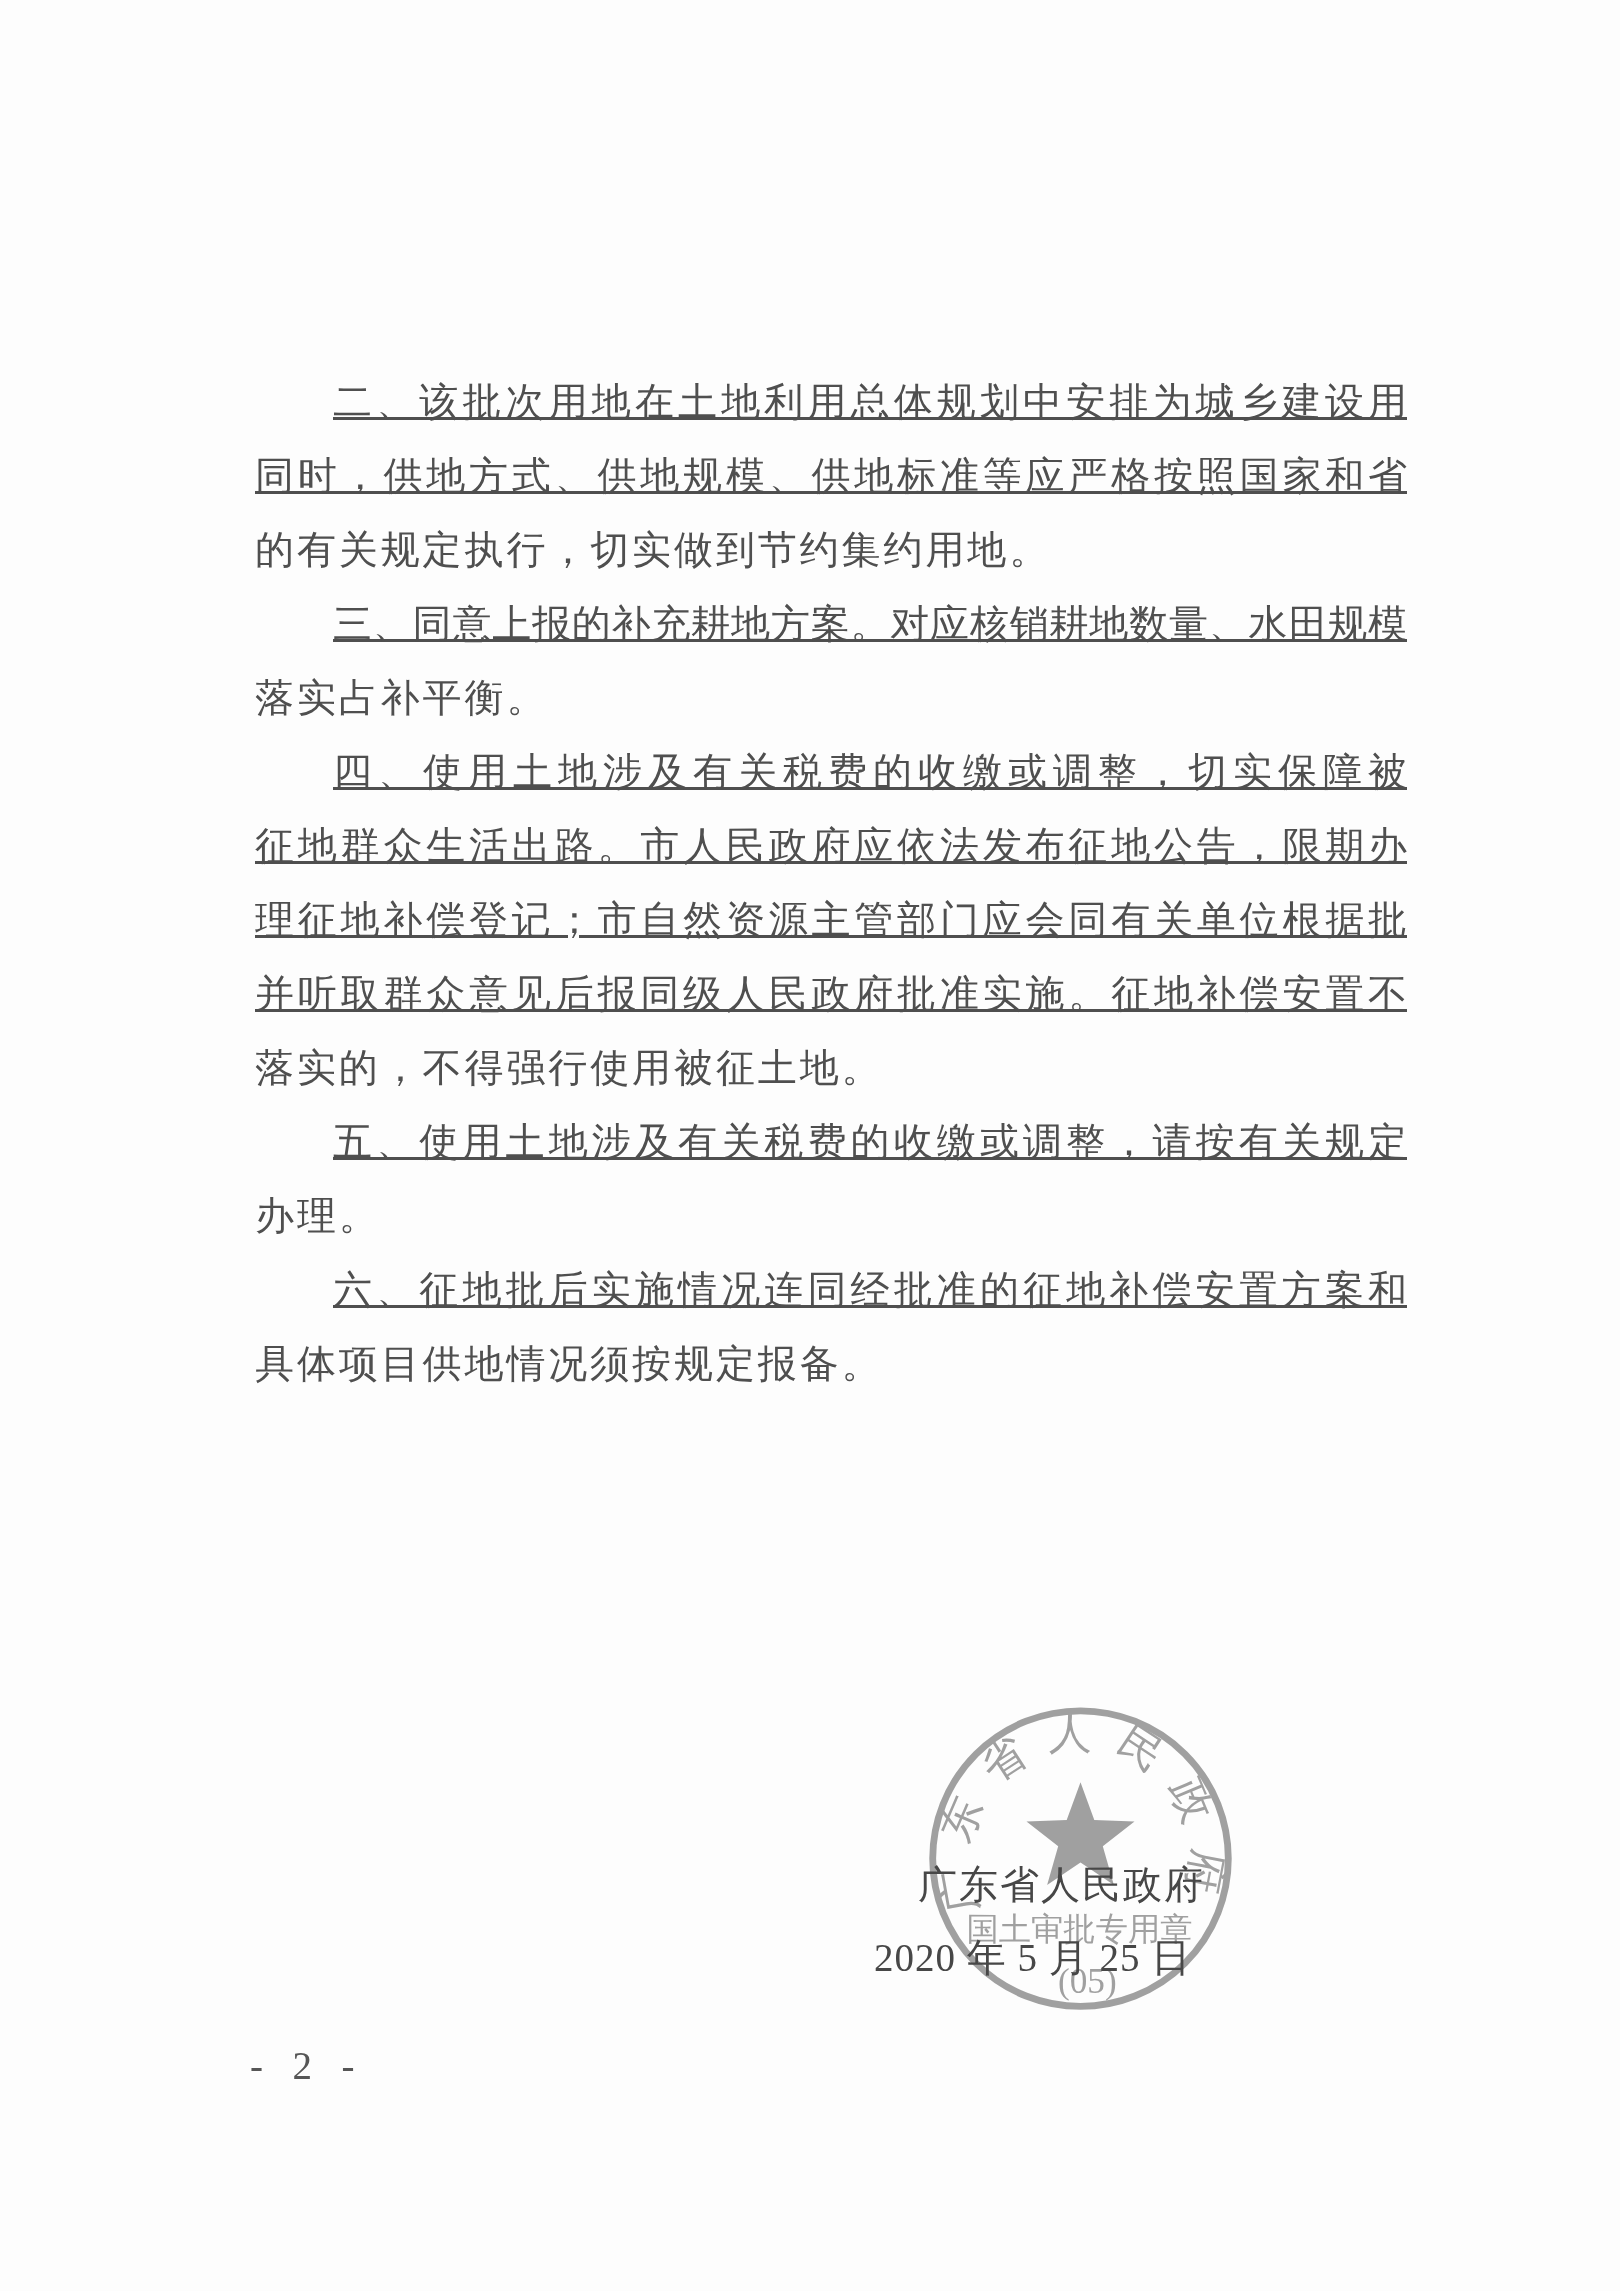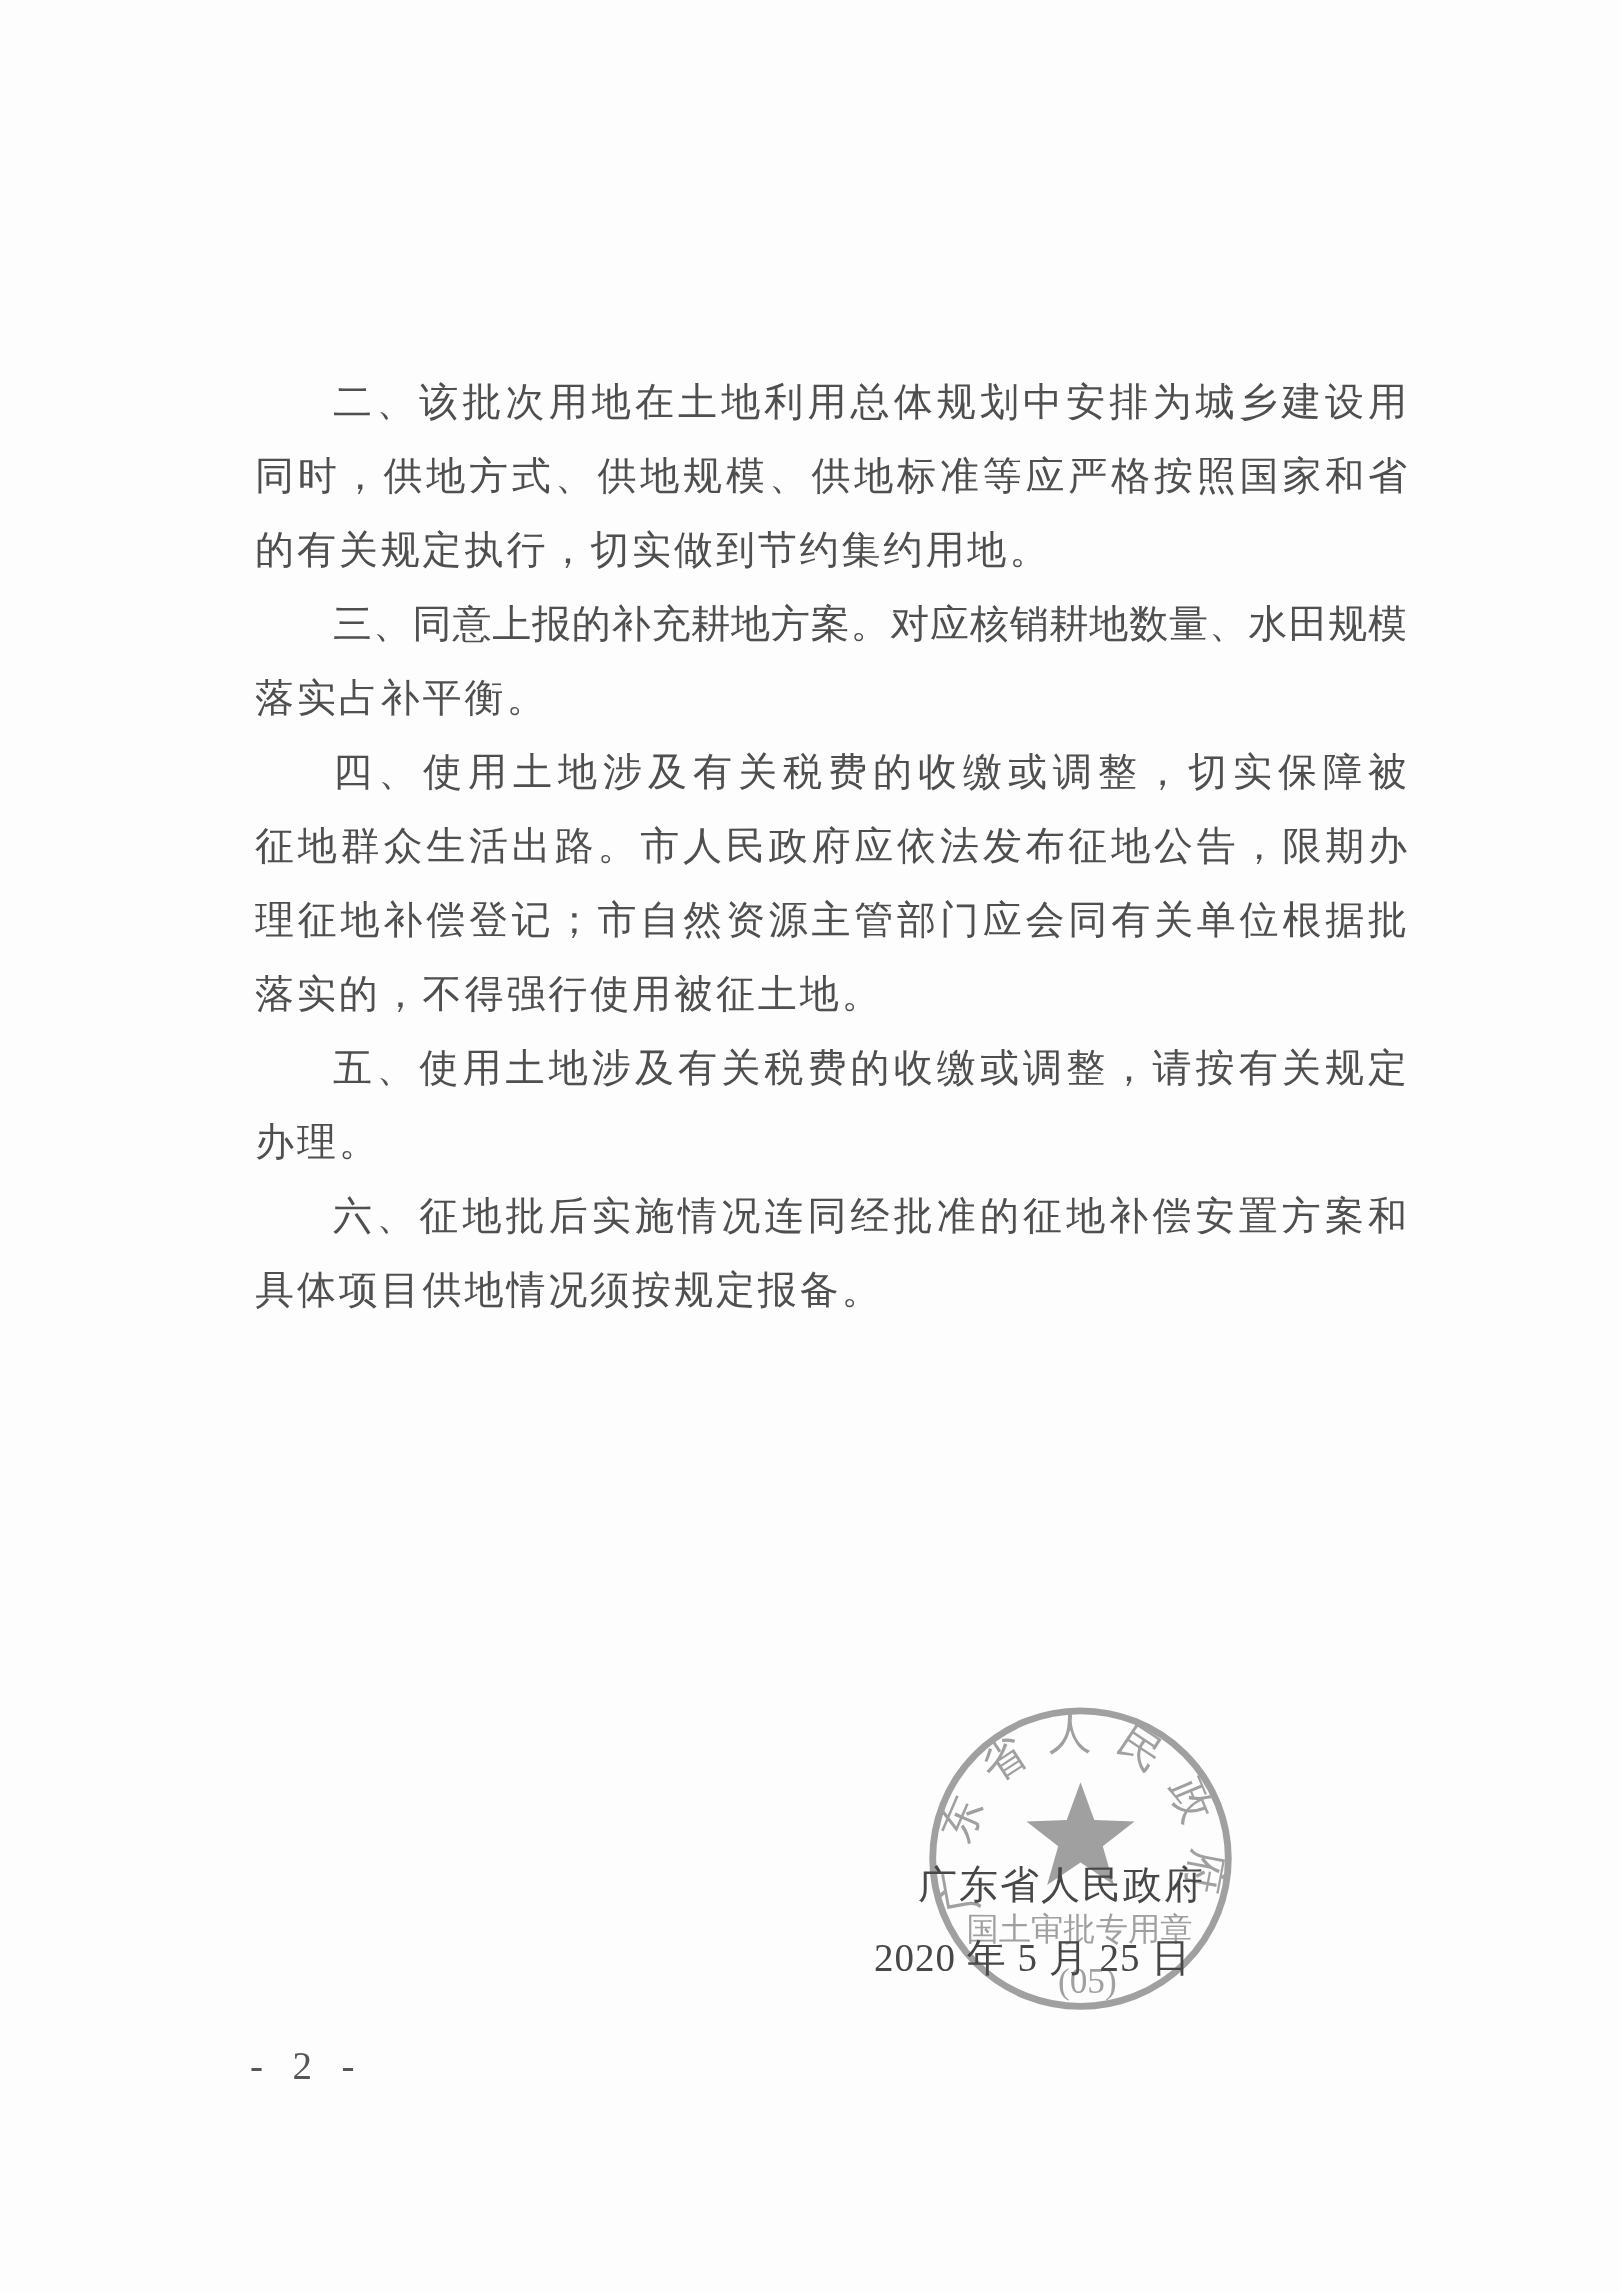--- a/index.html
+++ b/index.html
@@ -19,20 +19,21 @@
     height:74px;line-height:74px;
     font-size:39px;color:#4f4f4f;
     letter-spacing:2.9px;
     overflow:hidden;
   }
   .line.fill{
     letter-spacing:0;
     text-align:justify;
     text-align-last:justify;
     text-justify:inter-character;
+    text-decoration:underline;
   }
   .line.indent{padding-left:78px;}
   
   .issuer{
     position:absolute;left:918px;top:1860px;
     font-size:39px;line-height:49px;letter-spacing:2px;
     color:#474747;z-index:3;
   }
   .issue-date{
     position:absolute;left:874px;top:1933px;
@@ -60,20 +61,21 @@
 
   <div class="textblock">
     <div class="line fill indent">二、该批次用地在土地利用总体规划中安排为城乡建设用</div>
     <div class="line fill">同时，供地方式、供地规模、供地标准等应严格按照国家和省</div>
     <div class="line">的有关规定执行，切实做到节约集约用地。</div>
     <div class="line fill indent">三、同意上报的补充耕地方案。对应核销耕地数量、水田规模</div>
     <div class="line">落实占补平衡。</div>
     <div class="line fill indent">四、使用土地涉及有关税费的收缴或调整，切实保障被</div>
     <div class="line fill">征地群众生活出路。市人民政府应依法发布征地公告，限期办</div>
     <div class="line fill">理征地补偿登记；市自然资源主管部门应会同有关单位根据批</div>
+    <div class="line fill">并听取群众意见后报同级人民政府批准实施。征地补偿安置不</div>
     <div class="line">落实的，不得强行使用被征土地。</div>
     <div class="line fill indent">五、使用土地涉及有关税费的收缴或调整，请按有关规定</div>
     <div class="line">办理。</div>
     <div class="line fill indent">六、征地批后实施情况连同经批准的征地补偿安置方案和</div>
     <div class="line">具体项目供地情况须按规定报备。</div>
   </div>
 
   <svg class="seal" viewBox="0 0 330 330">
     <circle cx="165" cy="160" r="151" fill="none" stroke="#9a9a9a" stroke-width="7"></circle>
     <defs>

